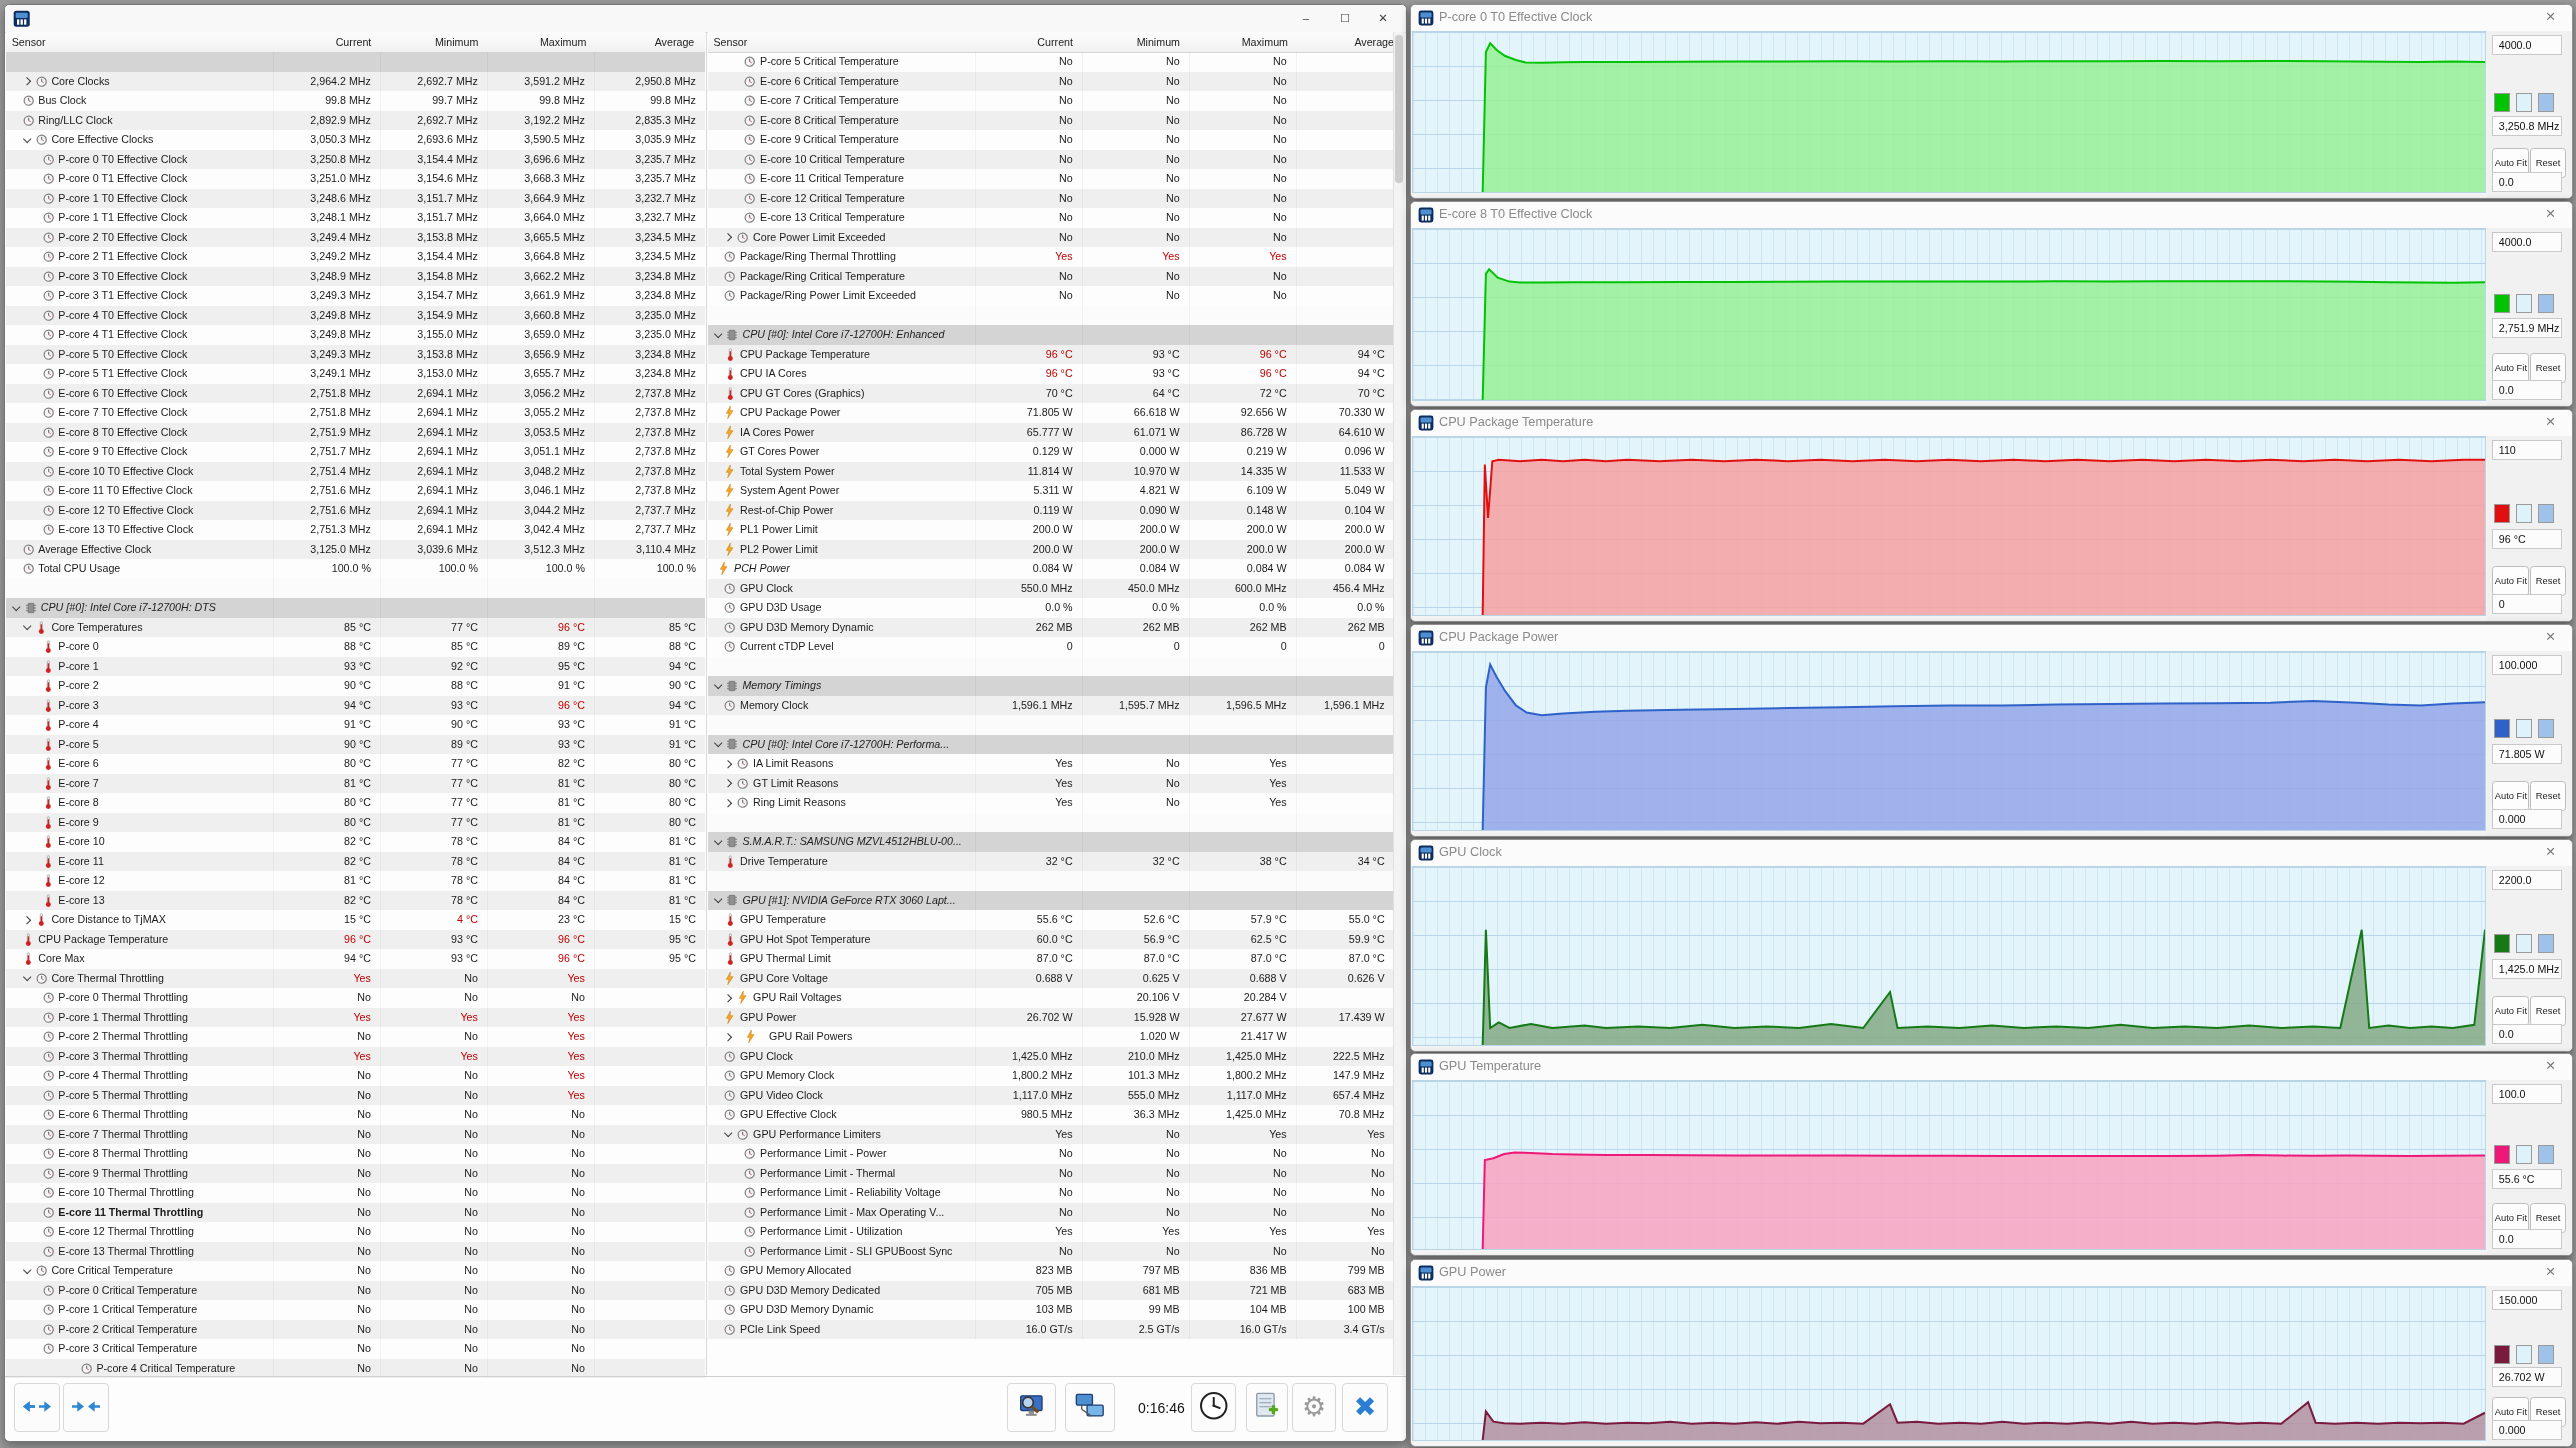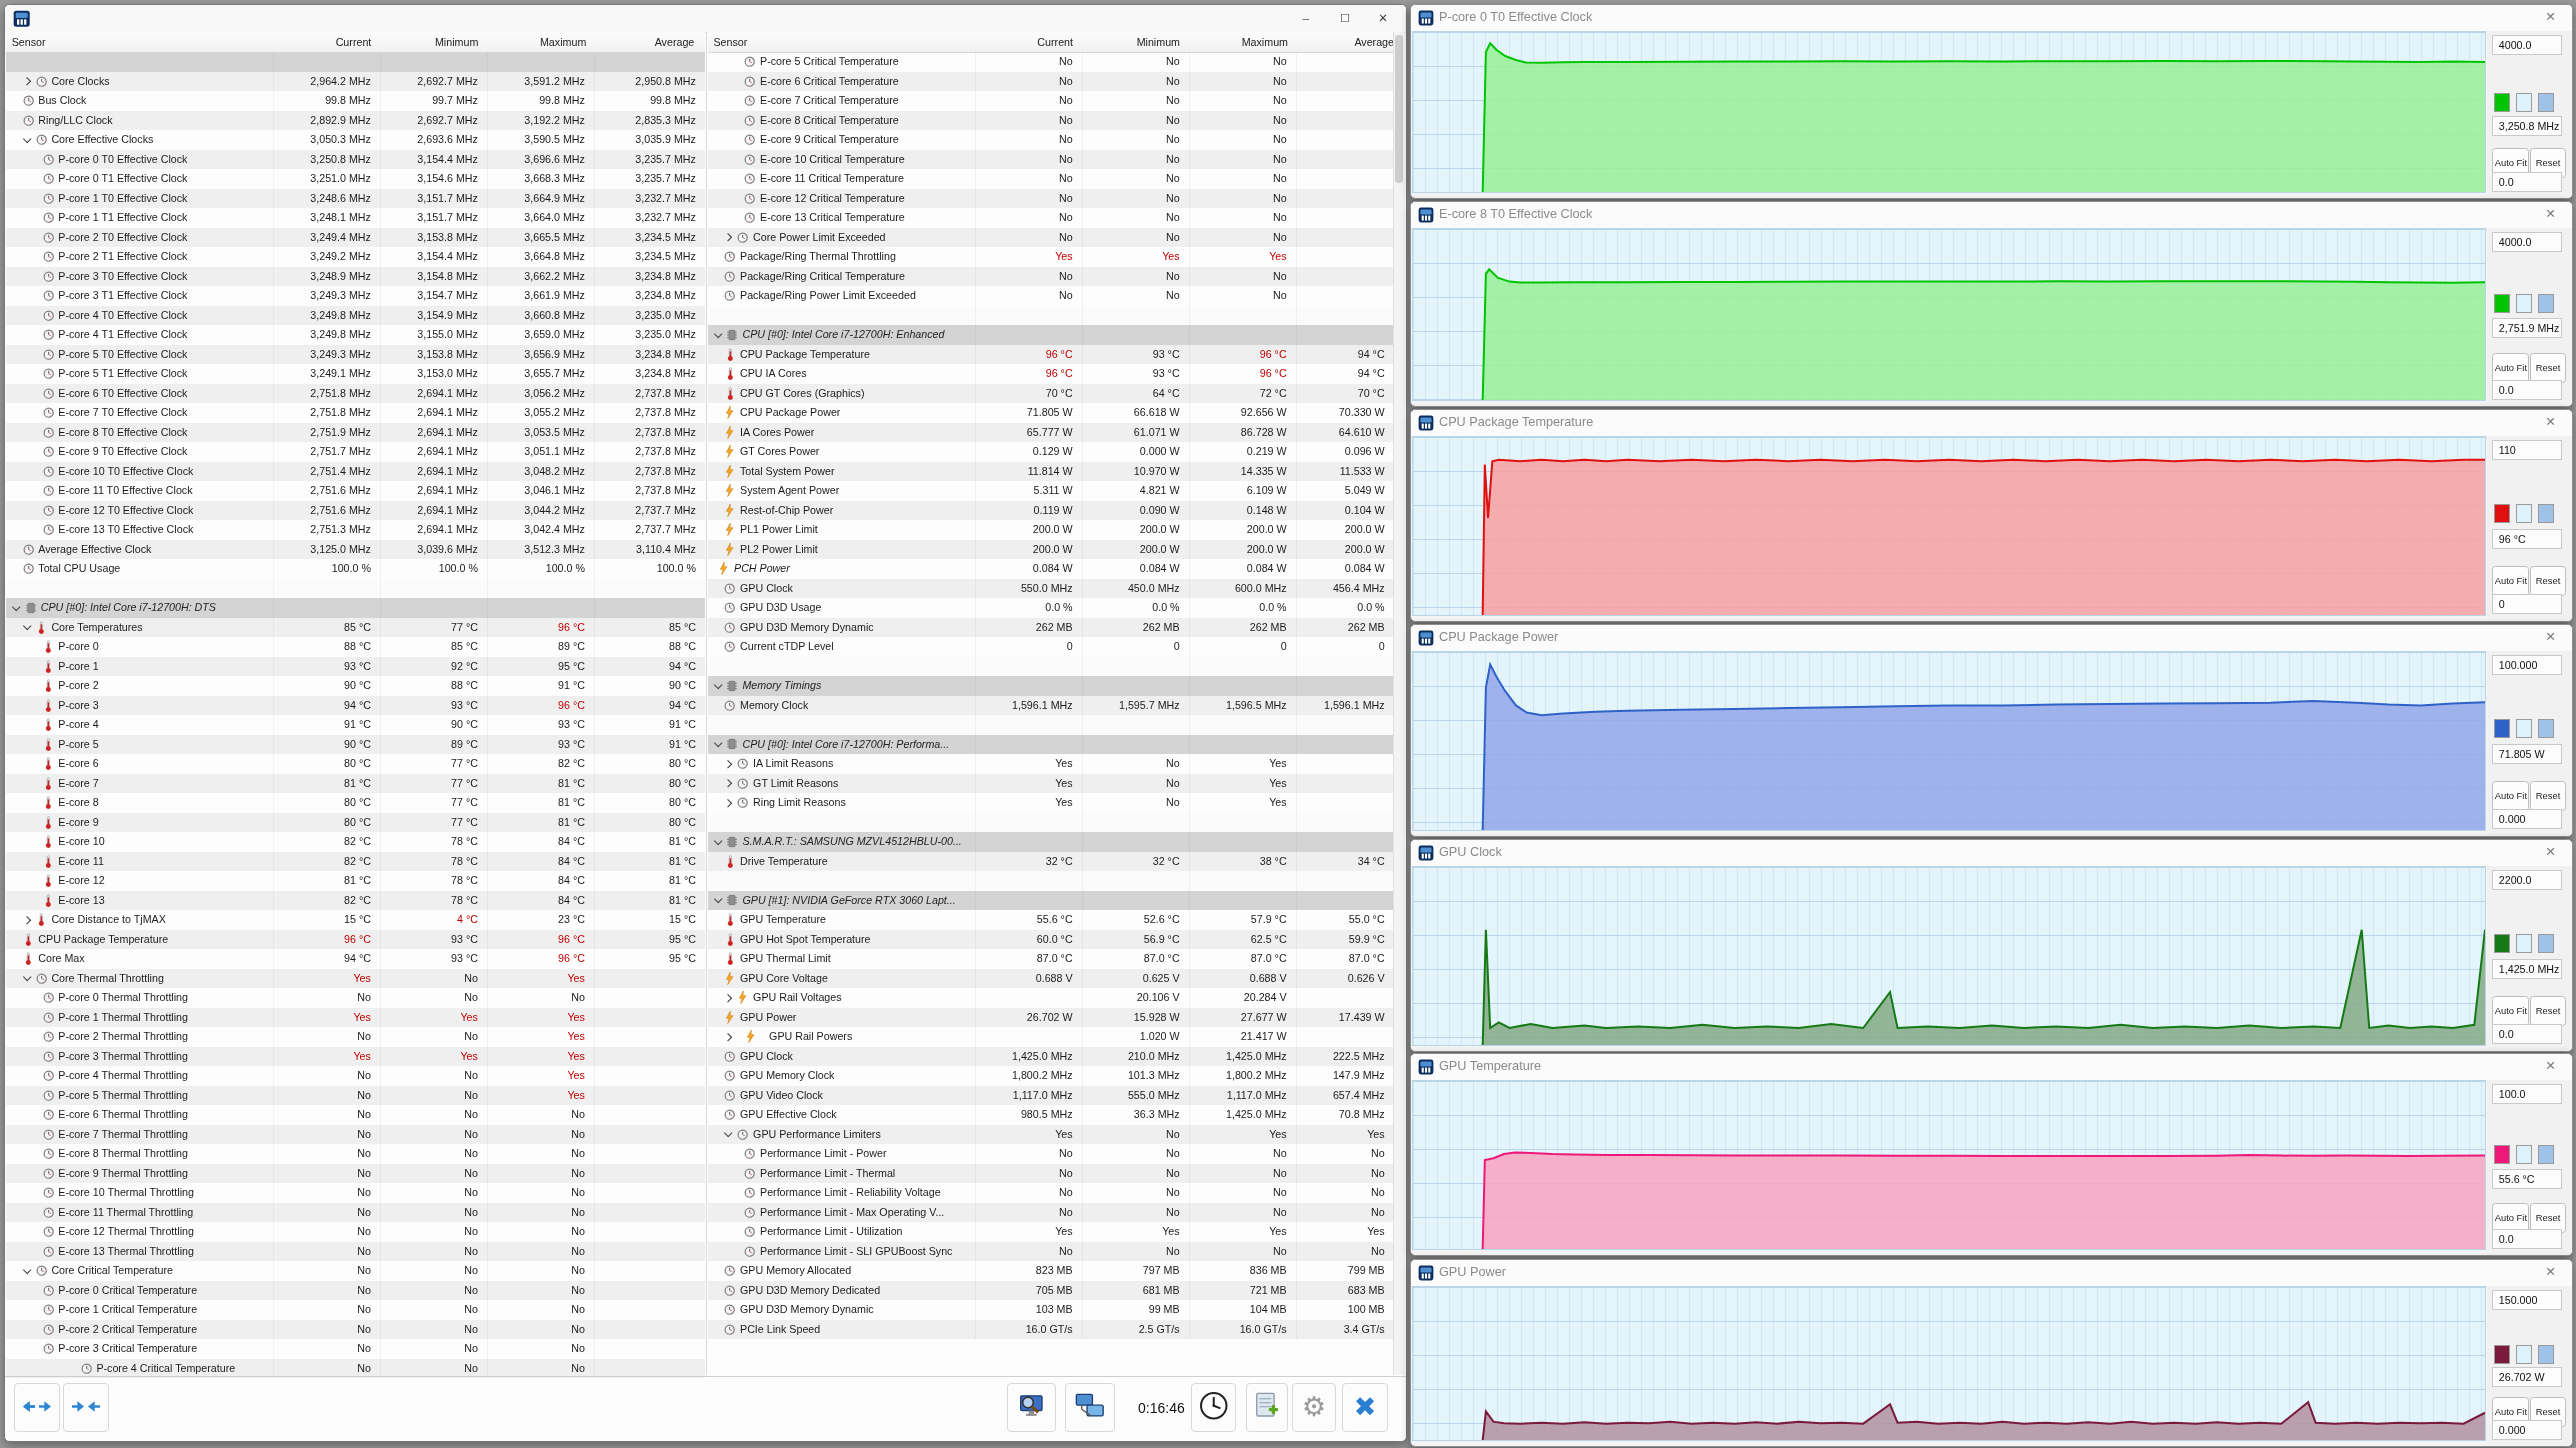--- a/index.html
+++ b/index.html
@@ -1046,21 +1046,21 @@
             </svg>
           </span>
           <span class="ltext">E-core 10 Thermal Throttling</span>
         </div>
         <div class="vcell c0">No</div>
         <div class="vcell c1">No</div>
         <div class="vcell c2">No</div>
         <div class="vcell c3"></div>
       </div>
       <div class="trow alt">
-        <div class="lcell" style="padding-left: 36px;">
+        <div class="lcell" style="padding-left: 36px; font-weight: bold;">
           <span class="icon">
             <svg width="11.4" height="11.4" viewBox="0 0 17 17">
               <circle cx="8.5" cy="8.5" r="6.8" fill="#f5f5f5" stroke="#7d7d7d" stroke-width="1.8"></circle>
               <line x1="8.5" y1="8.5" x2="8.5" y2="4.2" stroke="#444" stroke-width="1.3"></line>
               <line x1="8.5" y1="8.5" x2="11.8" y2="10.2" stroke="#a05050" stroke-width="1.1"></line>
             </svg>
           </span>
           <span class="ltext">E-core 11 Thermal Throttling</span>
         </div>
         <div class="vcell c0">No</div>

